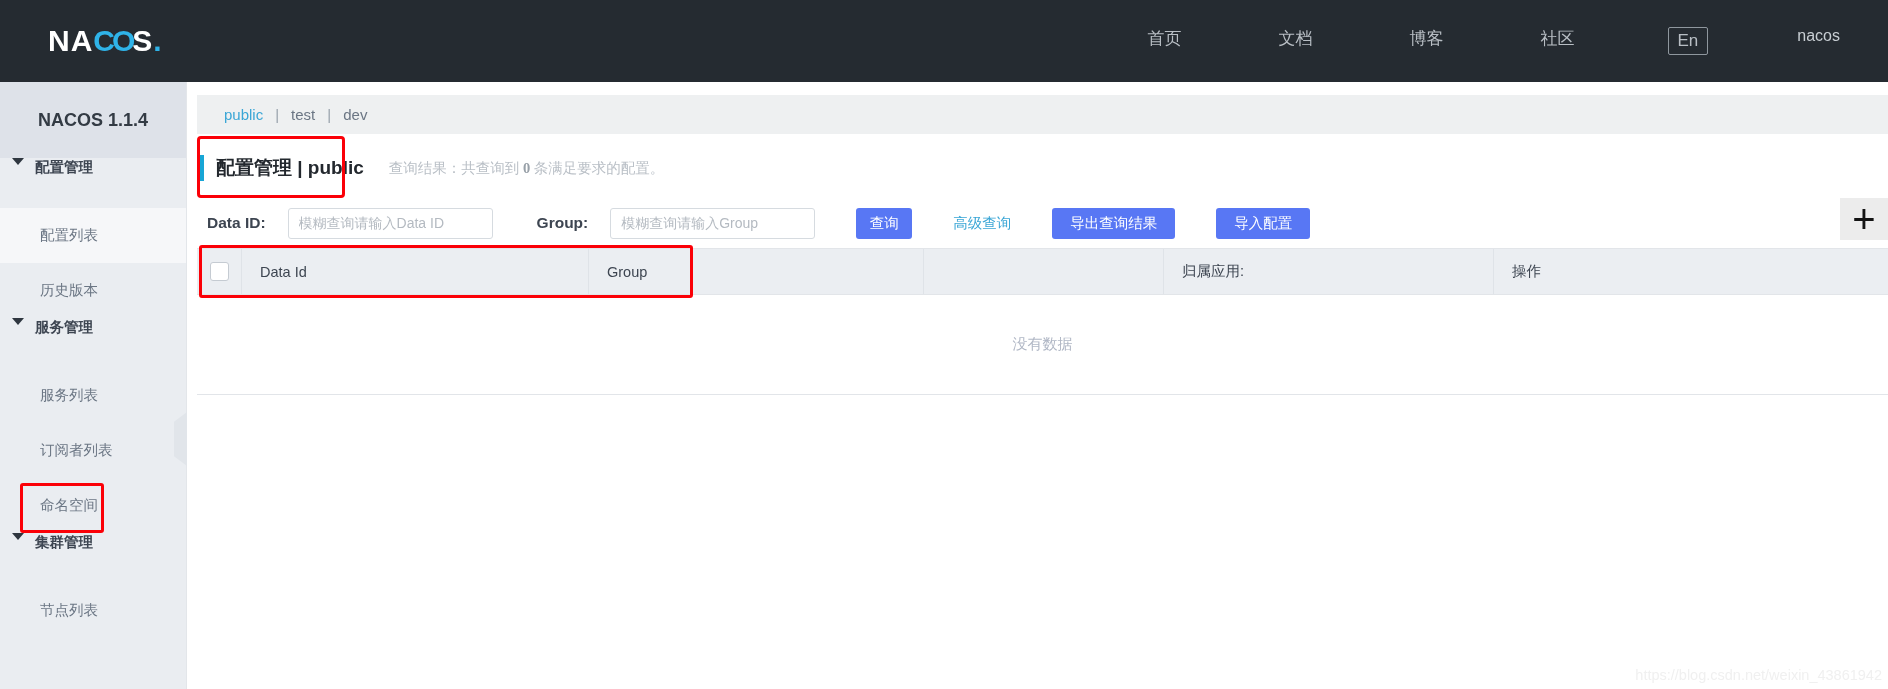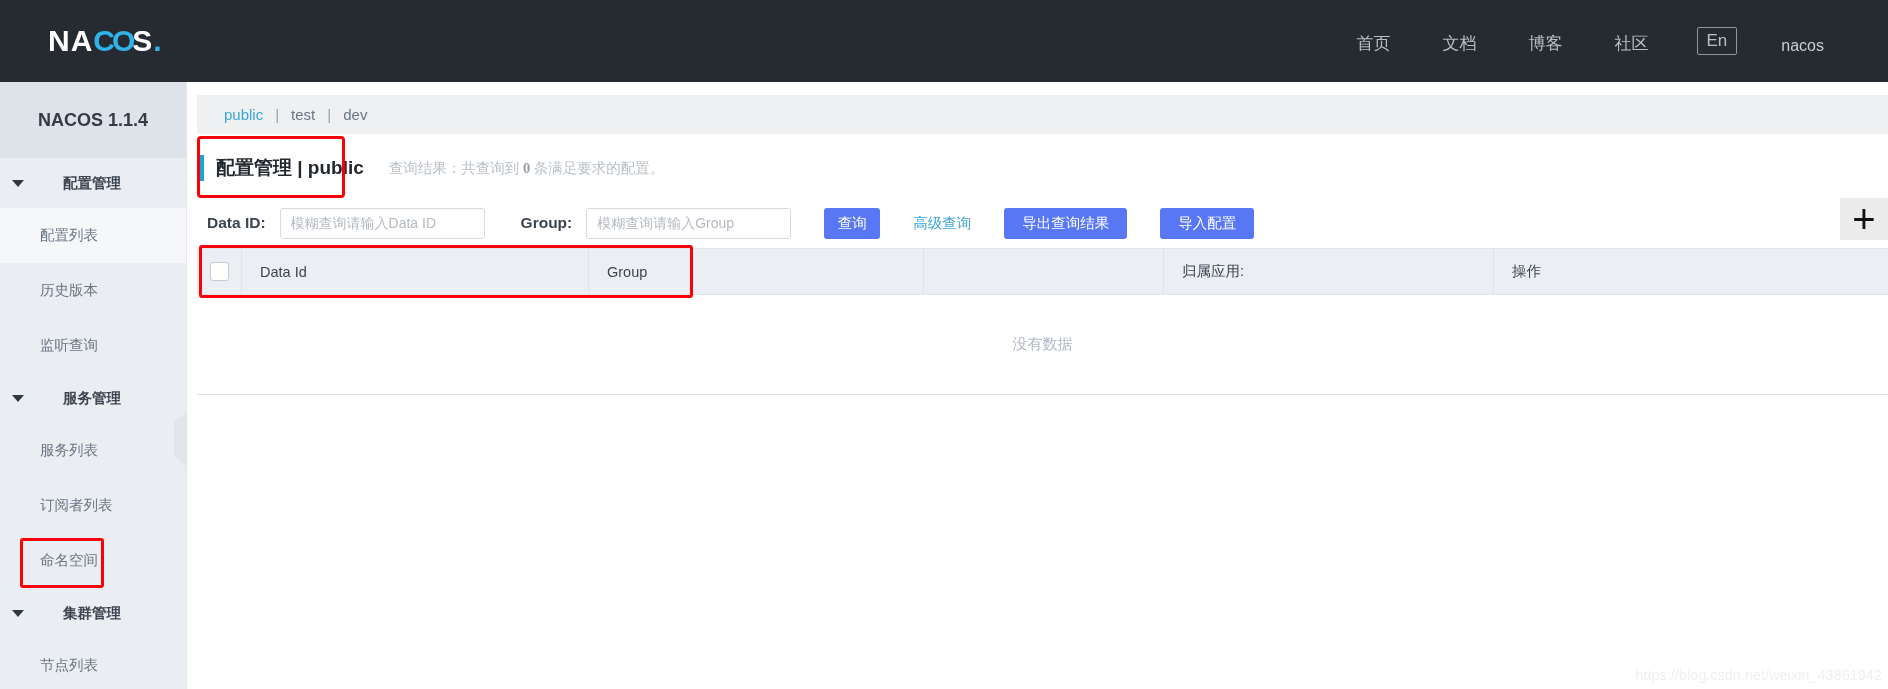--- a/index.html
+++ b/index.html
@@ -21,22 +21,22 @@
   #brand-logo {
     margin-left: 48px;
     font-size: 30px; font-weight: 700; letter-spacing: 1px;
     display: flex; align-items: center;
   }
   .logo-n, .logo-a, .logo-s { color: #ffffff; }
   .logo-oo { color: #2fb3e8; letter-spacing: -3px; }
   .logo-dot { color: #2fb3e8; }
 
   #topnav {
-    margin-left: auto; margin-right: 56px;
-    display: flex; align-items: flex-end;
+    margin-left: auto; margin-right: 40px;
+    display: flex; align-items: flex-start; gap: 45px;
   }
   .topnav-item {
     color: #b8bec4;
     font-size: 17px;
     padding: 0 26px;
     cursor: pointer;
     white-space: nowrap;
   }
   #lang-button {
     border: 1px solid #8f979e;
@@ -63,28 +63,27 @@
     background: #eaedf1;
     border-right: 1px solid #e3e6ea;
   }
   #sidebar-title {
     height: 76px;
     background: #dee2e9;
     display: flex; align-items: center; justify-content: center;
     font-size: 18px; font-weight: 700; color: #333b44;
   }
   .nav-group {
-    display: flex; align-items: center;
+    display: flex; 
     height: 50px;
     padding-left: 12px;
     font-size: 14.5px;
     color: #3d4551;
     font-weight: 600;
     cursor: pointer;
-    gap: 28px;
   }
   .caret {
     width: 0; height: 0;
     border-left: 6px solid transparent;
     border-right: 6px solid transparent;
     border-top: 7px solid #2f3740;
     margin-right: 11px;
   }
   .nav-sub {
     height: 55px;
@@ -174,20 +173,21 @@
     white-space: nowrap;
     font-family: Liberation Serif, serif;
   }
   #query-result b { color: #98a0a8; }
 
   #search-row {
     position: absolute; left: 10px; top: 118px;
     width: 1691px; height: 46px;
     display: flex; align-items: center;
     padding-left: 10px;
+    gap: 8px;
   }
   .field-label {
     font-size: 15.5px;
     font-weight: 700;
     color: #3d4551;
     margin-right: 14px;
     white-space: nowrap;
   }
   .text-input {
     width: 205px; height: 31px;
@@ -320,21 +320,20 @@
 
 <div id="sidebar">
   <div id="sidebar-title">NACOS 1.1.4</div>
 
   <div class="nav-group">
     <span class="caret"></span>
     <span>配置管理</span>
   </div>
   <div class="nav-sub active">配置列表</div>
   <div class="nav-sub">历史版本</div>
-  <div class="nav-sub">监听查询</div>
 
   <div class="nav-group">
     <span class="caret"></span>
     <span>服务管理</span>
   </div>
   <div class="nav-sub">服务列表</div>
   <div class="nav-sub">订阅者列表</div>
   <div class="nav-sub boxed">命名空间</div>
 
   <div class="nav-group">

